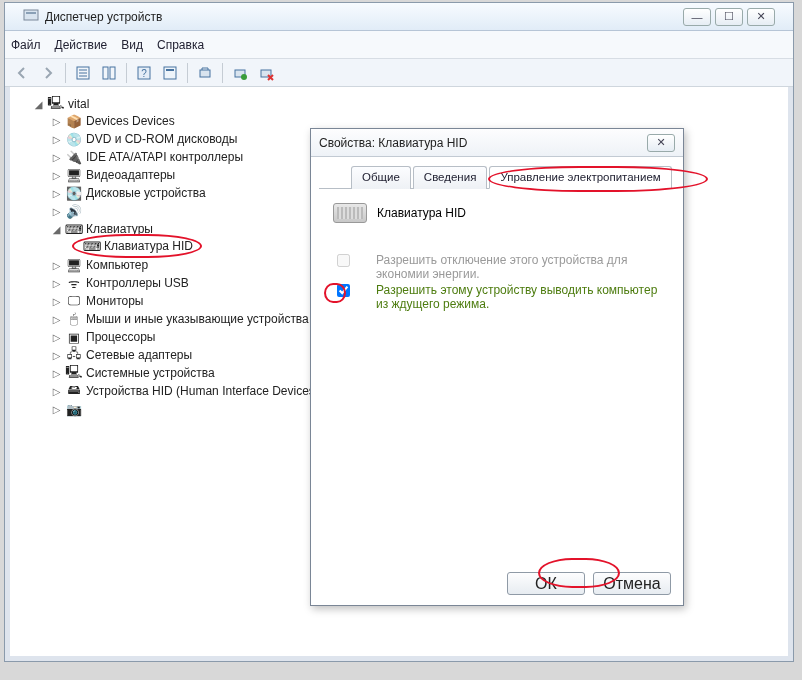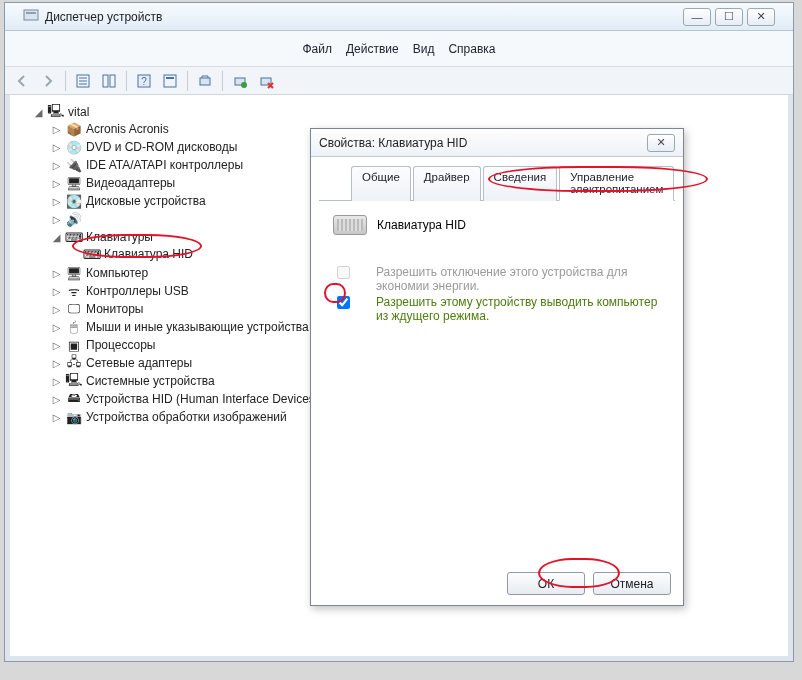--- a/index.html
+++ b/index.html
@@ -32,25 +32,24 @@
   .winbtn {
     width: 28px; height: 18px;
     border: 1px solid #9aa; border-radius: 3px;
     background: linear-gradient(#fff,#e6edf4);
     margin-left: 4px;
     display: flex; align-items: center; justify-content: center;
     font-size: 11px; color: #445;
     cursor: default;
   }
   .menubar {
-    height: 36px; display: flex; align-items: center;
+    height: 28px; display: flex; align-items: center;
     padding: 0 6px; gap: 14px;
     border-bottom: 1px solid #d7dde4;
     background: #f6f9fc;
-    justify-content: center;
   }
   .menubar span { color: #223; cursor: default; }
   .toolbar {
     height: 28px; display: flex; align-items: center; gap: 4px;
     padding: 0 6px; border-bottom: 1px solid #cfd6dd;
     background: #f1f5fa;
   }
   .tbtn {
     width: 22px; height: 22px; border: 1px solid transparent;
     display: flex; align-items: center; justify-content: center;
@@ -122,21 +121,21 @@
   .chk-row input[type=checkbox]{ margin-top:1px;}
   .chk-row.disabled { color:#9a9a9a; }
   .prop-buttons {
     position: absolute; bottom: 10px; right: 12px;
     display: flex; gap: 8px;
   }
   .btn {
     min-width: 78px; height: 23px;
     border: 1px solid #8f9aa6; border-radius: 3px;
     background: linear-gradient(#fdfdfe,#e7ecf1);
-    font-size: 12px; color:#222; cursor: default;
+    font-size: 16px; color:#222; cursor: default;
     display:flex; align-items:center; justify-content:center;
   }
   
   .annot {
     position: absolute; border: 2px solid #e3122a;
     border-radius: 50% / 60%;
     pointer-events: none;
   }
   svg.ico { width:16px; height:16px; }
 </style>
@@ -232,21 +231,21 @@
         <div class="node">
           <span class="expander">◢</span>
           <span class="tree-icon">🖳</span>
           <span>vital</span>
         </div>
         <ul id="tree-children">
             <li>
               <div class="node">
     <span class="expander">▷</span>
     <span class="tree-icon">📦</span>
-    <span>Acronis Acronis</span>
+    <span>Devices Devices</span>
   </div>
             </li>
             <li>
               <div class="node">
     <span class="expander">▷</span>
     <span class="tree-icon">💿</span>
     <span>DVD и CD-ROM дисководы</span>
   </div>
             </li>
             <li>
@@ -345,38 +344,36 @@
               <div class="node">
     <span class="expander">▷</span>
     <span class="tree-icon">🖴</span>
     <span>Устройства HID (Human Interface Devices)</span>
   </div>
             </li>
             <li>
               <div class="node">
     <span class="expander">▷</span>
     <span class="tree-icon">📷</span>
-    <span>Устройства обработки изображений</span>
   </div>
             </li>
           </ul>
       </li>
     </ul>
   </div>
 </div>
 
 <div class="window prop-window">
   <div class="prop-titlebar">
     <span class="title">Свойства: Клавиатура HID</span>
     <span class="spacer"></span>
     <span class="winbtn">✕</span>
   </div>
   <div class="tabs">
     <div class="tab">Общие</div>
-    <div class="tab">Драйвер</div>
     <div class="tab">Сведения</div>
     <div class="tab active">Управление электропитанием</div>
   </div>
   <div class="tab-panel">
     <div class="devrow">
       <div class="kbd-icon"></div>
       <span>Клавиатура HID</span>
     </div>
     <label class="chk-row disabled">
       <input type="checkbox" disabled="" style="">

